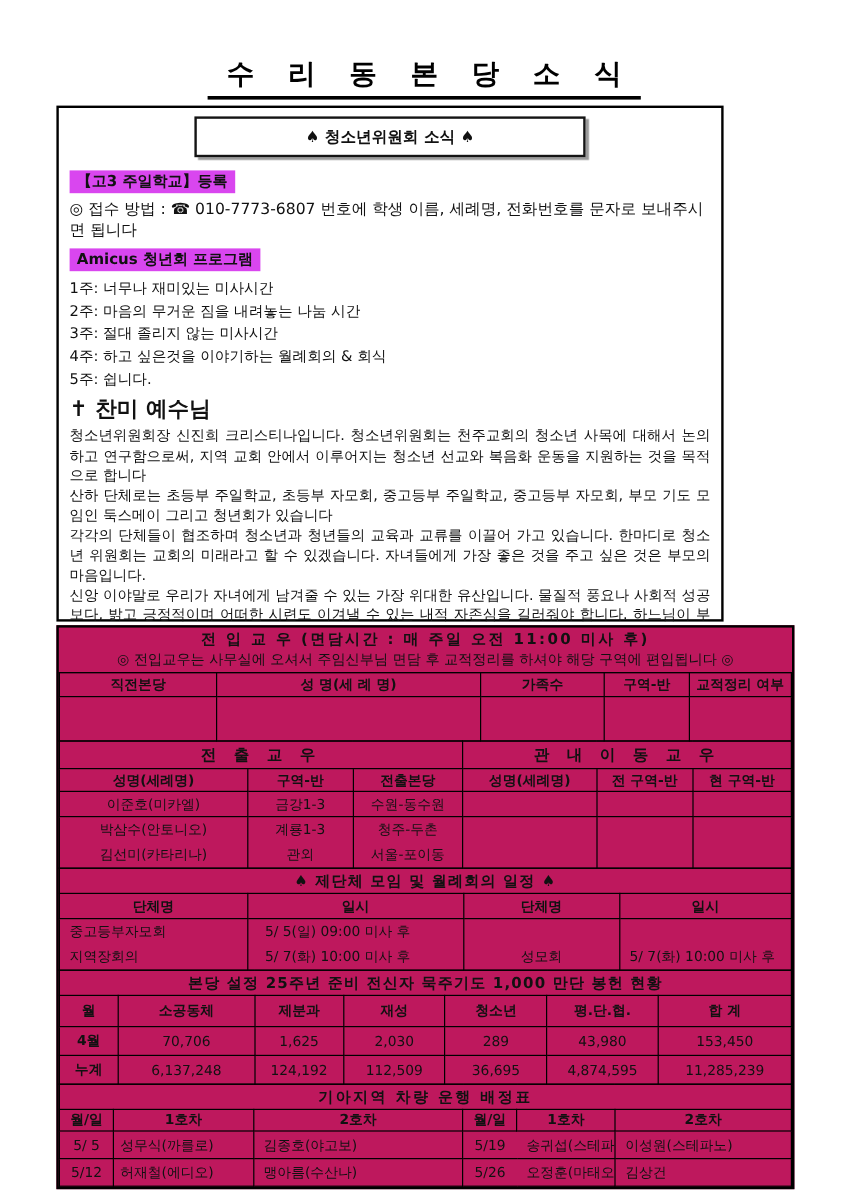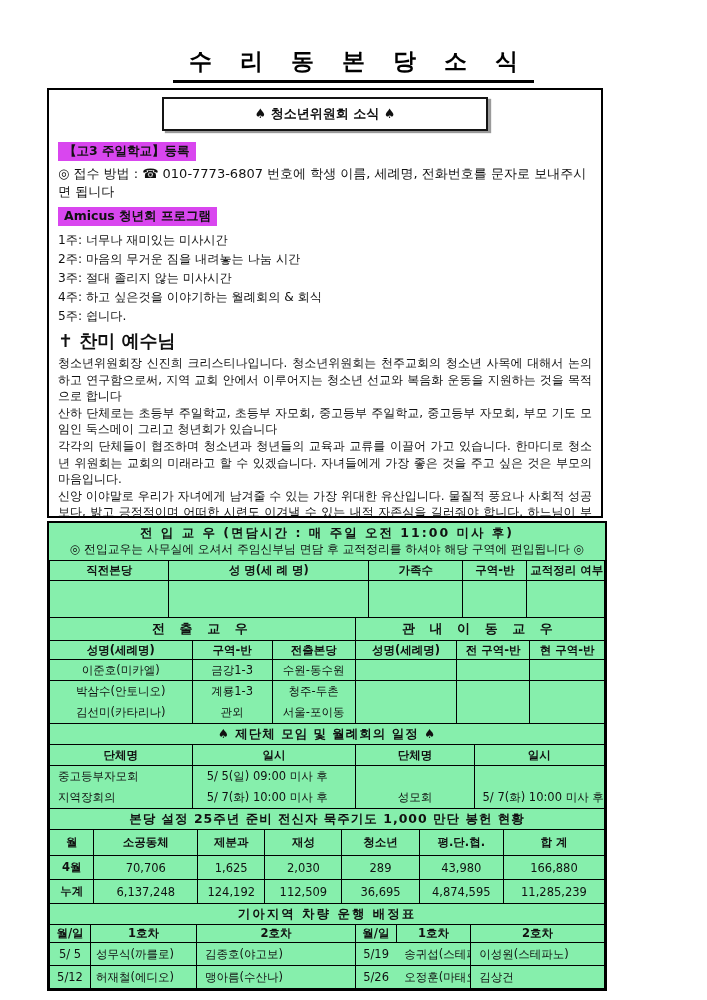--- a/index.html
+++ b/index.html
@@ -29,22 +29,22 @@
   }
   .line{font-size:13px;margin:1px 0 4px 0;}
   .amicus-list{margin:2px 0 2px 0;}
   .amicus-item{font-size:12.2px;line-height:19px;}
   .greeting{font-weight:bold;font-size:18px;margin:3px 0 2px 0;}
   .message{
     font-size:12px;line-height:16.6px;text-align:justify;white-space:pre-line;
   }
   
   .tables{
-    position:absolute;left:47px;top:521px;width:560px;box-sizing:border-box;
-    border:2px solid #000;background:#86efac;
+    position:absolute;left:47px;top:521px;width:615px;box-sizing:border-box;
+    border:2px solid #000;background:#be185d;
   }
   .sec-head{border-bottom:1px solid #000;text-align:center;padding:2px 0;}
   .sec-head .t1{font-weight:bold;font-size:12.5px;letter-spacing:2px;}
   .sec-head .t2{font-size:11.8px;}
   table{width:100%;border-collapse:collapse;table-layout:fixed;margin-top:-1px;}
   td{border:1px solid #000;font-size:11.5px;text-align:center;padding:0 3px;
      overflow:hidden;white-space:nowrap;vertical-align:middle;}
   td.hd{font-weight:bold;text-align:center;}
   td.sect{font-weight:bold;font-size:13px;letter-spacing:5px;}
   td.bigtitle{font-weight:bold;font-size:12.5px;letter-spacing:1px;}
@@ -249,21 +249,21 @@
         <td class="hd">평.단.협.</td>
         <td class="hd">합 계</td>
       </tr>
       <tr class="r-ros">
         <td class="hd">4월</td>
         <td>70,706</td>
         <td>1,625</td>
         <td>2,030</td>
         <td>289</td>
         <td>43,980</td>
-        <td>166,880</td>
+        <td>153,450</td>
       </tr>
       <tr class="r-ros">
         <td class="hd">누계</td>
         <td>6,137,248</td>
         <td>124,192</td>
         <td>112,509</td>
         <td>36,695</td>
         <td>4,874,595</td>
         <td>11,285,239</td>
       </tr>

